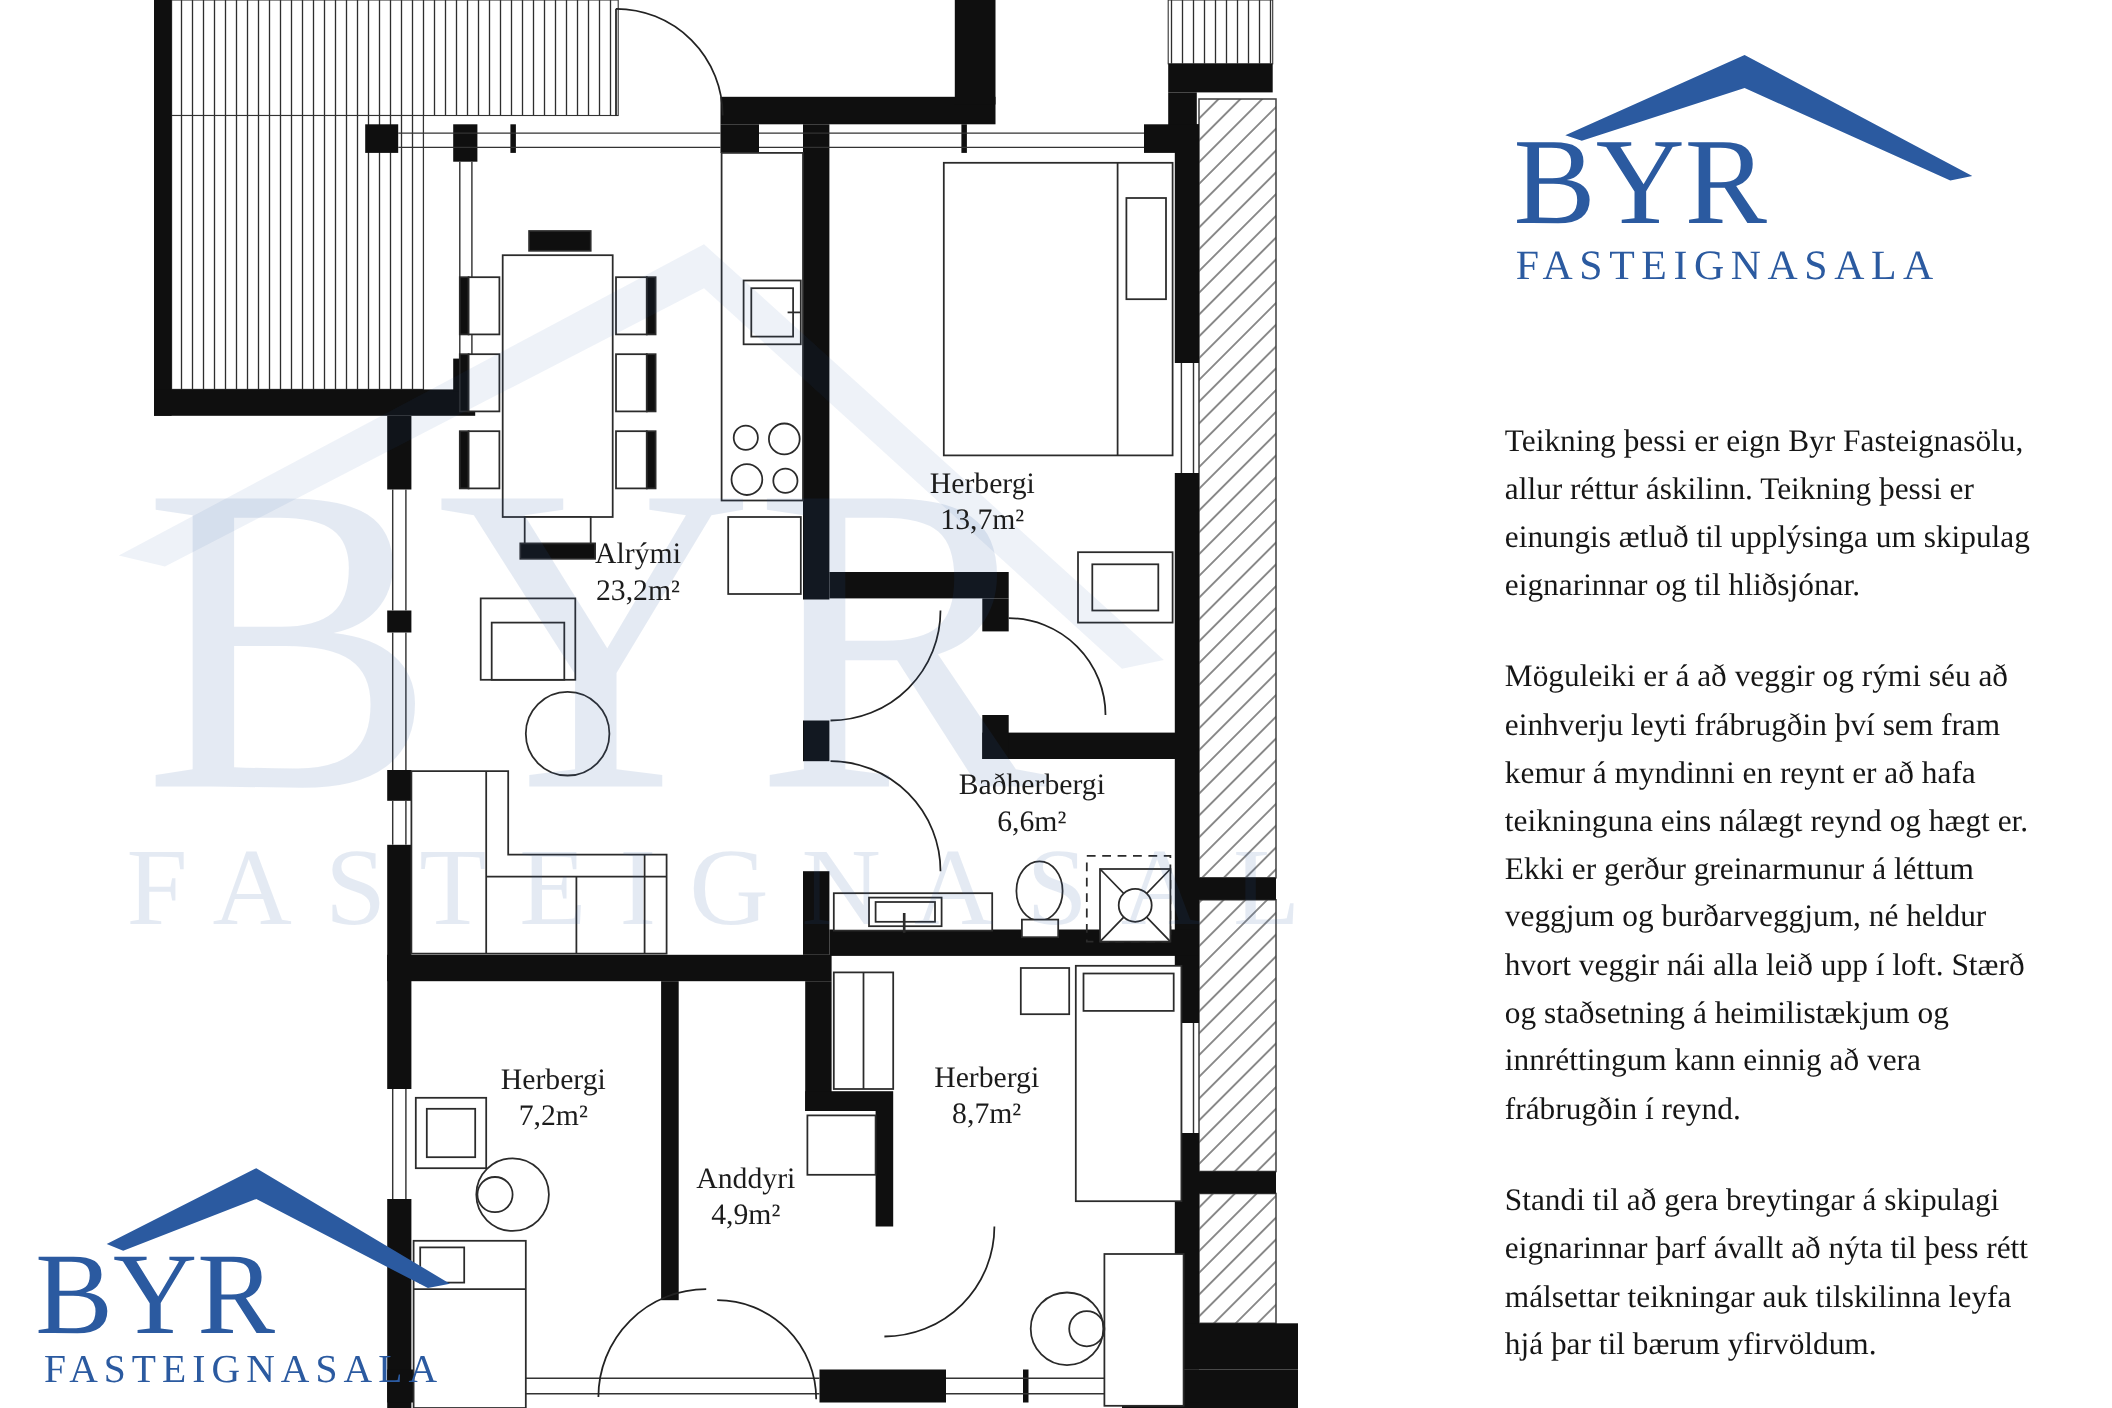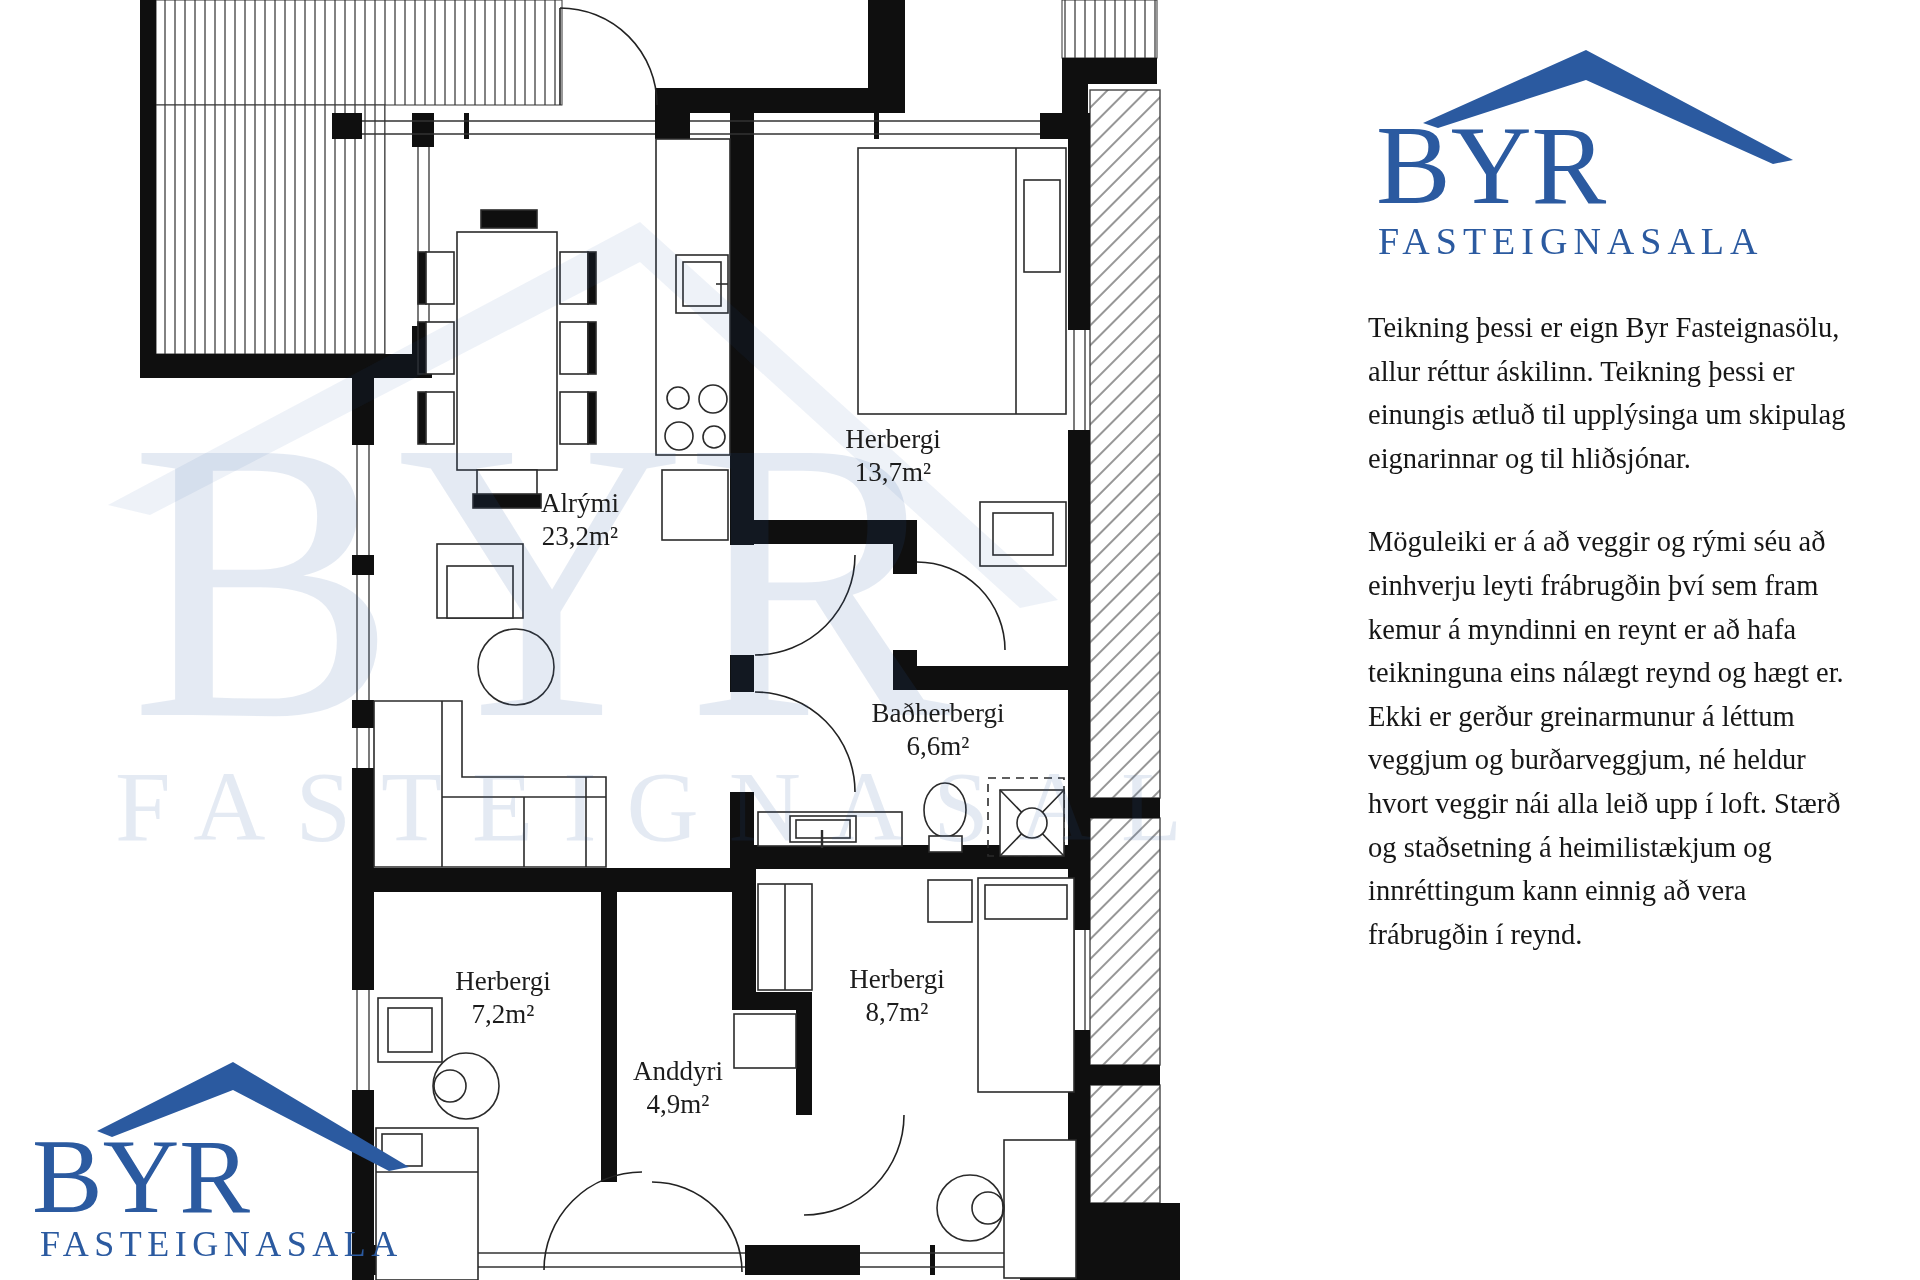--- a/index.html
+++ b/index.html
@@ -4,21 +4,21 @@
 <style>
   html,body{margin:0;padding:0;background:#ffffff;}
   #app{position:relative;width:1920px;height:1280px;background:#fff;overflow:hidden;
        font-family:"Liberation Serif", serif;}
   #plan-svg{position:absolute;left:0;top:0;}
   .room-label{font-family:"Liberation Serif", serif;font-size:27px;fill:#1c1c1c;text-anchor:middle;}
   .wm-text{font-family:"Liberation Serif", serif;fill:#2b5aa0;opacity:0.12;}
   .logo-text{font-family:"Liberation Serif", serif;fill:#2b5aa0;}
   #right-panel{position:absolute;left:1368px;top:28px;width:486px;}
   #brand{position:relative;width:486px;height:238px;}
-  #notes{margin-top:40px;width:478px;color:#161616;}
+  #notes{margin-top:114px;width:478px;color:#161616;}
   #notes p{font-size:28.5px;line-height:1.53;margin:0 0 40px 0;}
 </style>
 </head>
 <body>
 
 <div id="app">
 
   <svg id="plan-svg" width="1200" height="1280" viewBox="0 0 1200 1280">
     <defs>
       <pattern id="deckP" width="10" height="10" patternUnits="userSpaceOnUse">
@@ -253,16 +253,17 @@
     <div id="brand">
       <svg width="486" height="238" viewBox="0 0 486 238">
         <path d="M55,95 L218,22 L425,132 L405,136 L218,52 L70,100 Z" fill="#2b5aa0"></path>
         <text x="8" y="175" font-size="112" class="logo-text">BYR</text>
         <text x="10" y="226" font-size="38" letter-spacing="6" class="logo-text">FASTEIGNASALA</text>
       </svg>
     </div>
     <div id="notes">
       <p>Teikning þessi er eign Byr Fasteignasölu, allur réttur áskilinn. Teikning þessi er einungis ætluð til upplýsinga um skipulag eignarinnar og til hliðsjónar.</p>
       <p>Möguleiki er á að veggir og rými séu að einhverju leyti frábrugðin því sem fram kemur á myndinni en reynt er að hafa teikninguna eins nálægt reynd og hægt er. Ekki er gerður greinarmunur á léttum veggjum og burðarveggjum, né heldur hvort veggir nái alla leið upp í loft. Stærð og staðsetning á heimilistækjum og innréttingum kann einnig að vera frábrugðin í reynd.</p>
+      <p>Standi til að gera breytingar á skipulagi eignarinnar þarf ávallt að nýta til þess rétt málsettar teikningar auk tilskilinna leyfa hjá þar til bærum yfirvöldum.</p>
     </div>
   </div>
 
 </div>
 
 </body></html>

